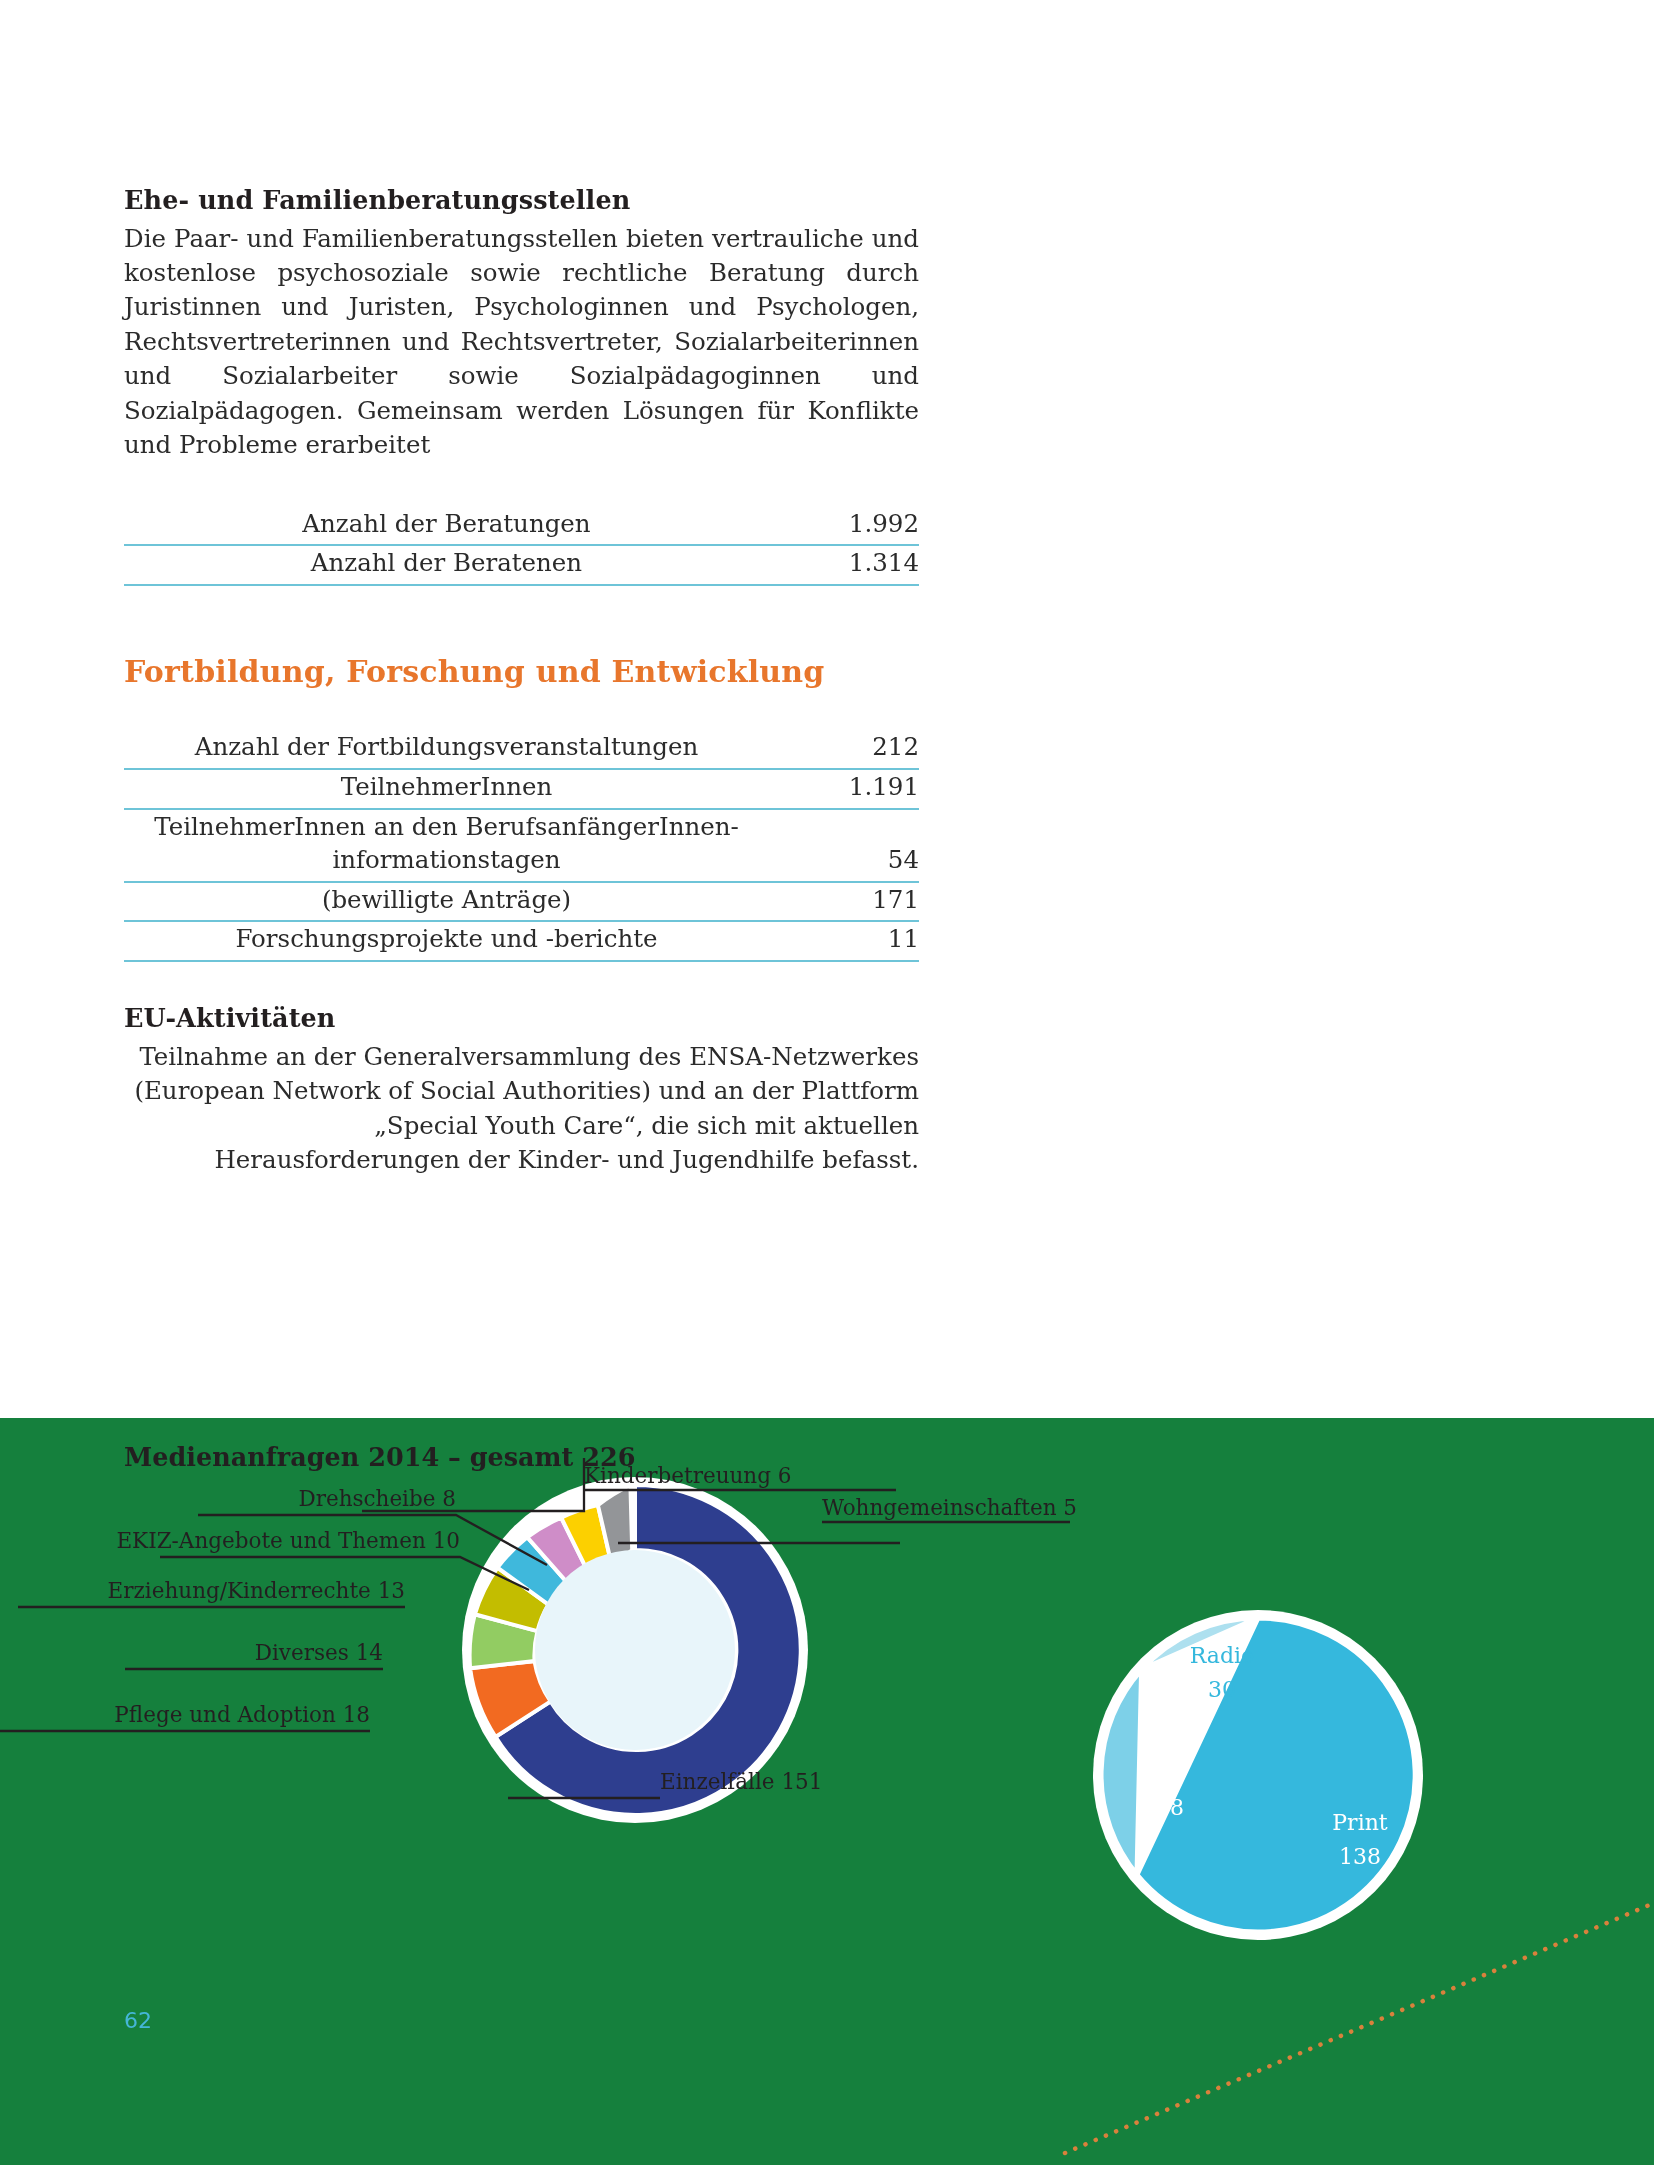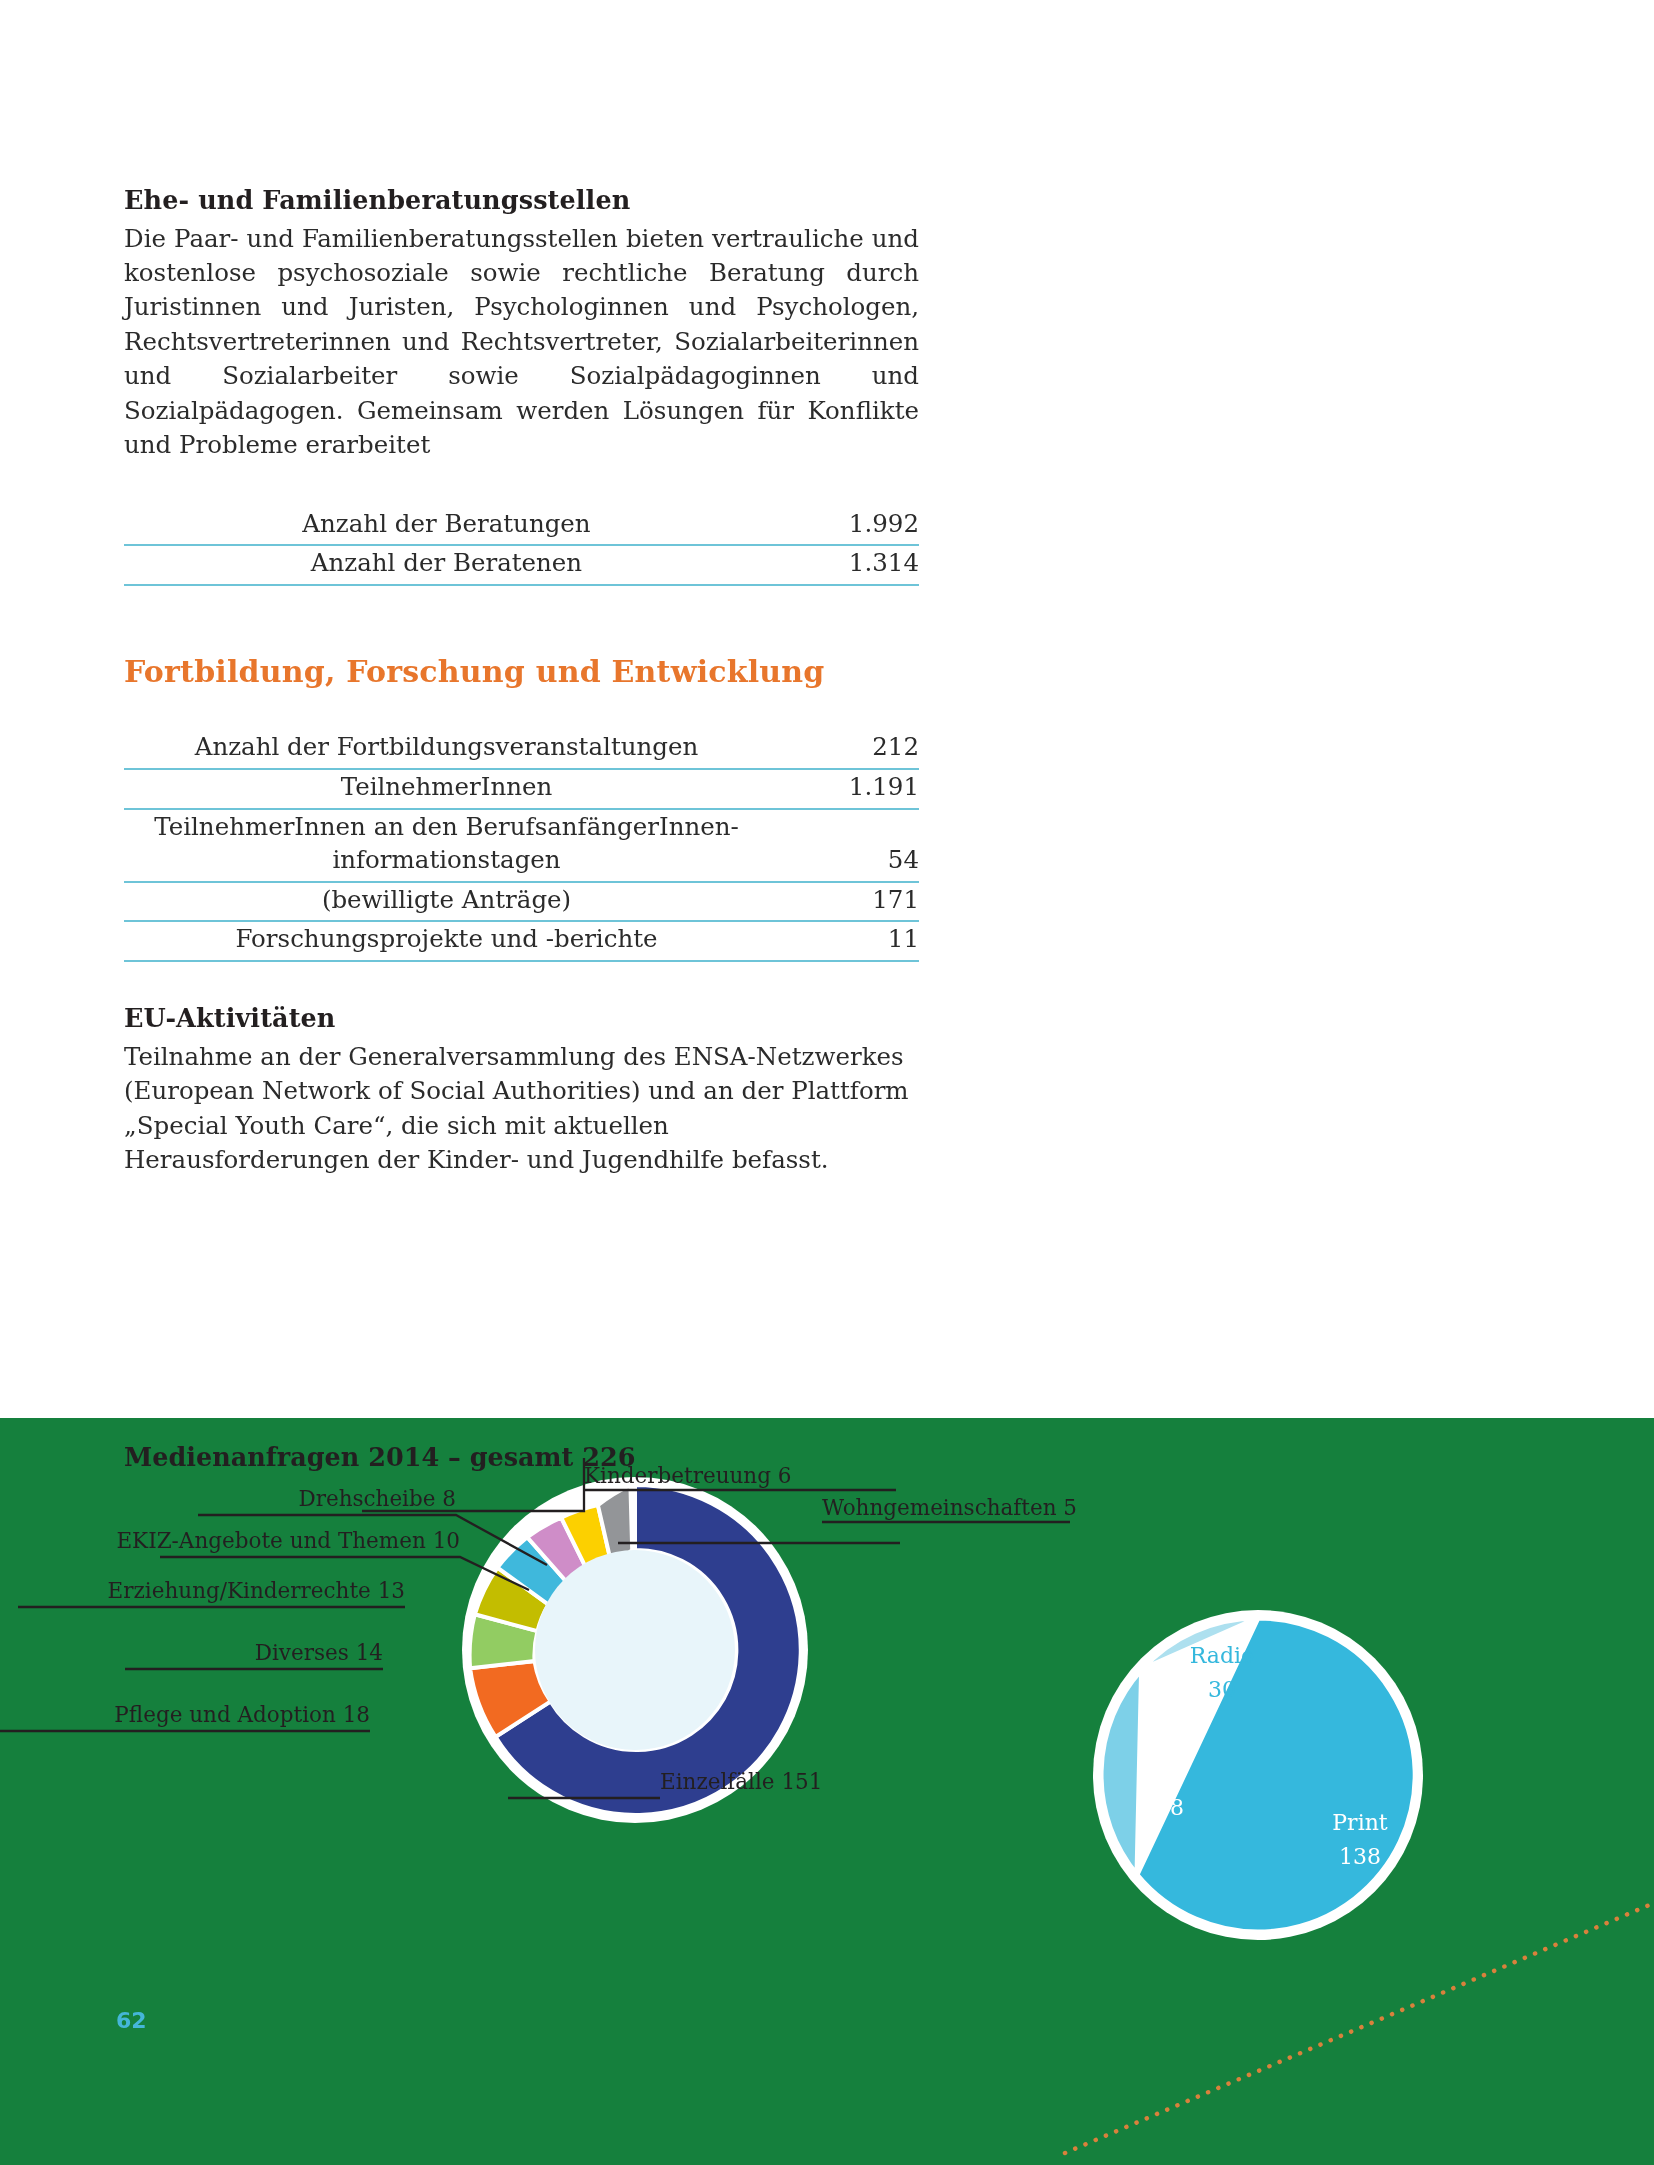--- a/index.html
+++ b/index.html
@@ -40,21 +40,21 @@
 
   .body-par {
     font-size: 24.5px;
     line-height: 1.405;
     color: #2b2b2b;
     margin: 0;
     text-align: justify;
     text-justify: inter-word;
     width: 795px;
   }
-  .body-par.nojustify { text-align: left; }
+  .body-par.nojustify { text-align: right; }
 
   
   .stat-table {
     width: 795px;
     border-collapse: collapse;
     margin-top: 44px;
   }
   .stat-table tr { }
   .stat-table td {
     font-size: 24.5px;
@@ -97,24 +97,24 @@
     top: 24px;
     font-family: "DejaVu Serif", "Liberation Serif", serif;
     font-weight: bold;
     font-size: 25.5px;
     color: #231f20;
     white-space: nowrap;
   }
 
   #page-number {
     position: absolute;
-    left: 116px;
+    left: 124px;
     top: 2008px;
     font-family: "DejaVu Sans", "Liberation Sans", sans-serif;
-    font-weight: bold;
+    font-weight: normal;
     font-size: 22px;
     color: #45b6d8;
   }
 
   .chart-svg { position: absolute; left: 0; top: 0; }
 
   .leader-label {
     font-family: "DejaVu Serif", "Liberation Serif", serif;
     font-size: 21.5px;
     fill: #231f20;

